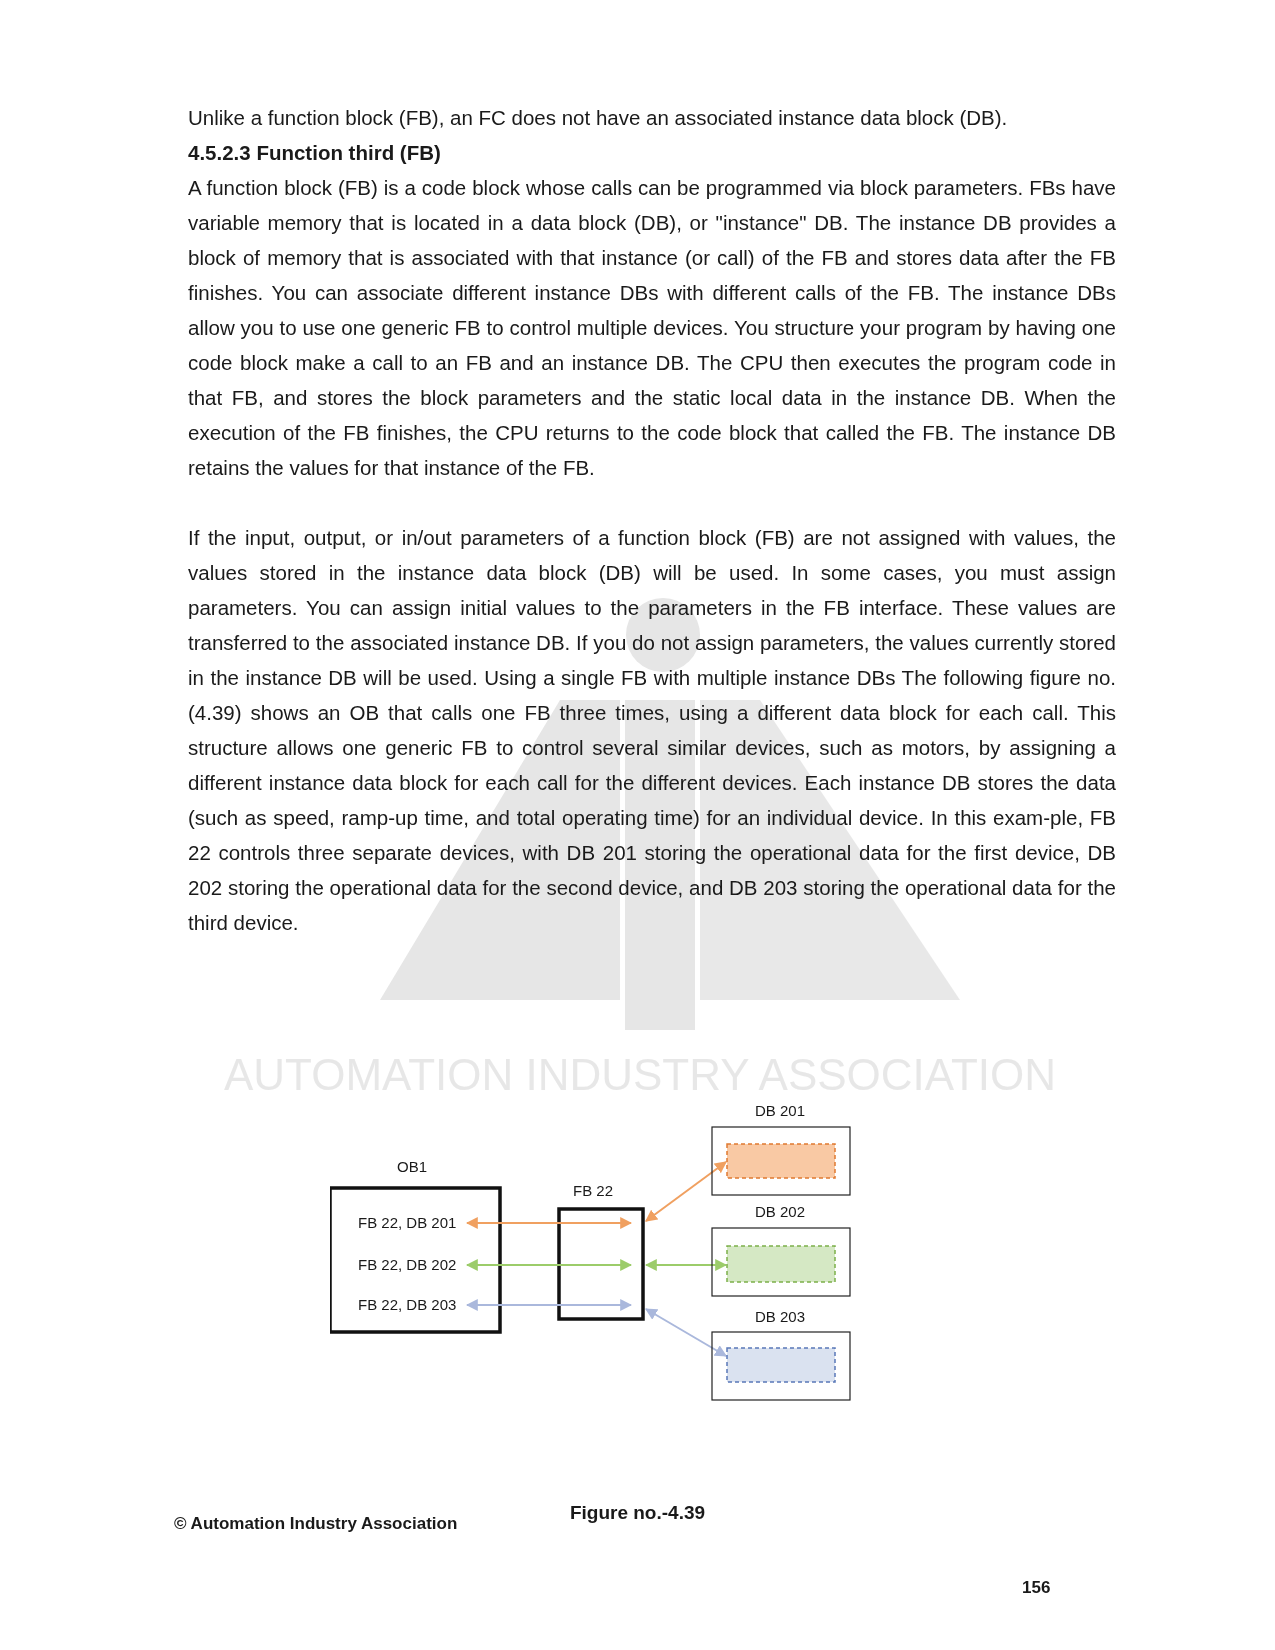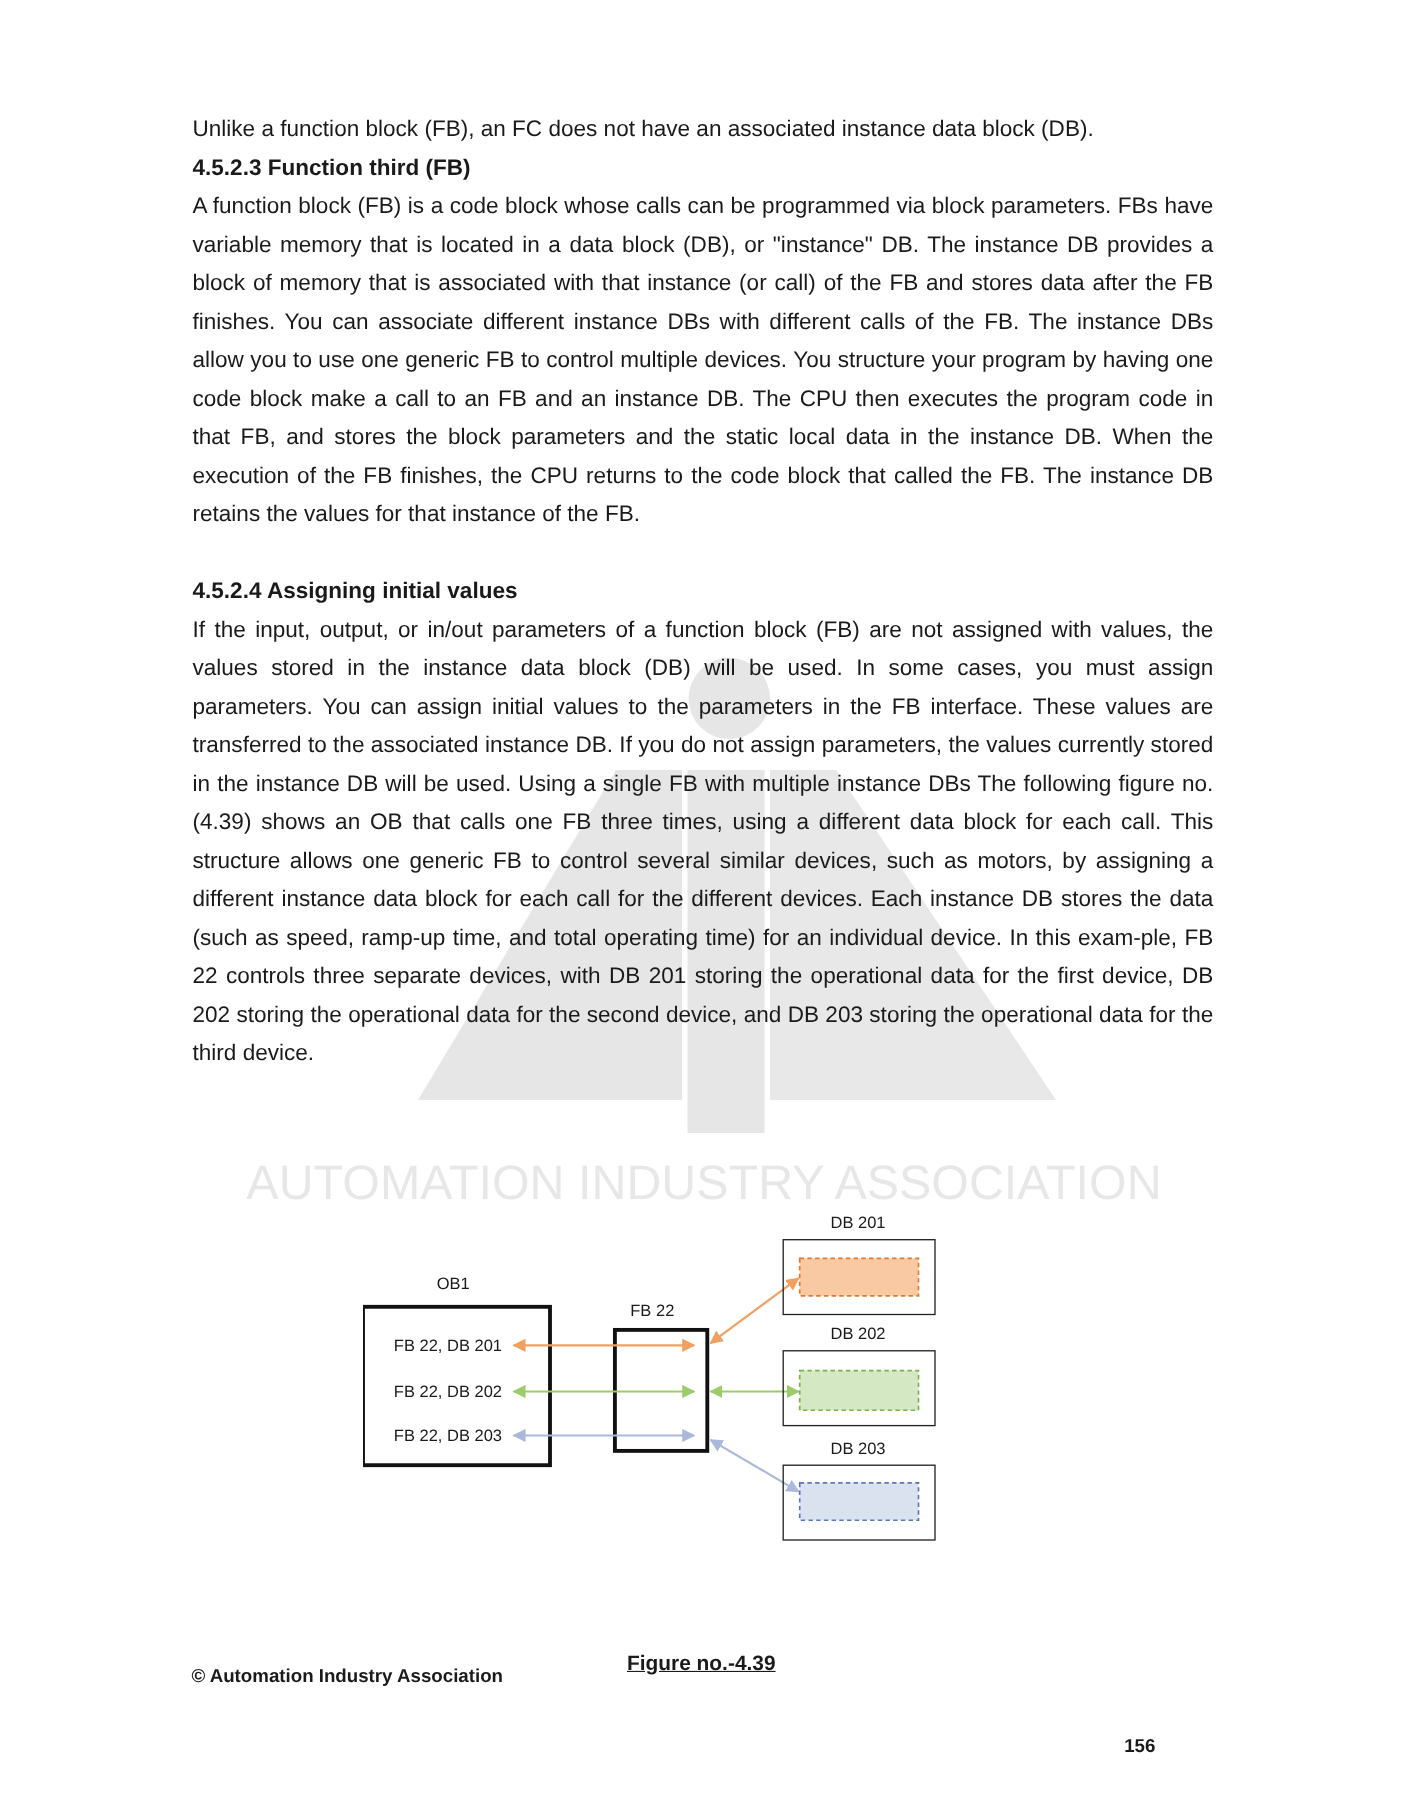--- a/index.html
+++ b/index.html
@@ -1,24 +1,24 @@
 <!DOCTYPE html>
 <html><head>
   <meta charset="utf-8">
   <style>
     html, body { margin: 0; padding: 0; background: #ffffff; }
     body { width: 1275px; height: 1650px; position: relative; overflow: hidden; font-family: "Liberation Sans", sans-serif; color: #1a1a1a; }
     .watermark { position: absolute; left: 0; top: 0; width: 1275px; height: 1650px; pointer-events: none; }
-    .content { position: absolute; left: 175px; top: 100px; width: 928px; font-family: "Liberation Sans", sans-serif; font-size: 20.5px; line-height: 35px; }
+    .content { position: absolute; left: 188px; top: 100px; width: 928px; font-family: "Liberation Sans", sans-serif; font-size: 20.5px; line-height: 35px; }
     .para { margin: 0; text-align: justify; }
     .heading { margin: 0; font-weight: bold; }
     .spacer { height: 35px; }
     .figure { position: absolute; left: 330px; top: 1140px; width: 570px; height: 320px; }
     .figure svg { width: 570px; height: 320px; }
-    .caption { position: absolute; left: 0; width: 1275px; top: 1502px; text-align: center; font-weight: bold; font-size: 19px; text-decoration: underline; }
+    .caption { position: absolute; left: 0; width: 1275px; top: 1502px; text-align: center; font-weight: bold; font-size: 19px; }
     .footer-left { position: absolute; left: 174px; top: 1514px; font-weight: bold; font-size: 17px; }
     .footer-right { position: absolute; left: 1022px; top: 1578px; font-weight: bold; font-size: 17px; }
     .fig-label { font-family: "Liberation Sans", sans-serif; font-size: 15px; fill: #1a1a1a; }
   </style>
 </head>
 <body>
 
 <svg class="watermark" viewBox="0 0 1275 1650">
   <g fill="#e6e6e6">
     <circle cx="663" cy="635" r="37"></circle>
@@ -27,21 +27,20 @@
     <polygon points="700,700 760,700 960,1000 700,1000" opacity="0.9"></polygon>
   </g>
   <text x="640" y="1090" text-anchor="middle" font-family="Liberation Sans, sans-serif" font-size="44" fill="#e2e2e2" opacity="0.8">AUTOMATION INDUSTRY ASSOCIATION</text>
 </svg>
 
 <div class="content">
   <p class="para">Unlike a function block (FB), an FC does not have an associated instance data block (DB).</p>
   <p class="heading">4.5.2.3 Function third (FB)</p>
   <p class="para">A function block (FB) is a code block whose calls can be programmed via block parameters. FBs have variable memory that is located in a data block (DB), or "instance" DB. The instance DB provides a block of memory that is associated with that instance (or call) of the FB and stores data after the FB finishes. You can associate different instance DBs with different calls of the FB. The instance DBs allow you to use one generic FB to control multiple devices. You structure your program by having one code block make a call to an FB and an instance DB. The CPU then executes the program code in that FB, and stores the block parameters and the static local data in the instance DB. When the execution of the FB finishes, the CPU returns to the code block that called the FB. The instance DB retains the values for that instance of the FB.</p>
   <div class="spacer"></div>
-  <p class="heading">4.5.2.4 Assigning initial values</p>
   <p class="para">If the input, output, or in/out parameters of a function block (FB) are not assigned with values, the values stored in the instance data block (DB) will be used. In some cases, you must assign parameters. You can assign initial values to the parameters in the FB interface. These values are transferred to the associated instance DB. If you do not assign parameters, the values currently stored in the instance DB will be used. Using a single FB with multiple instance DBs The following figure no.(4.39) shows an OB that calls one FB three times, using a different data block for each call. This structure allows one generic FB to control several similar devices, such as motors, by assigning a different instance data block for each call for the different devices. Each instance DB stores the data (such as speed, ramp-up time, and total operating time) for an individual device. In this exam-ple, FB 22 controls three separate devices, with DB 201 storing the operational data for the first device, DB 202 storing the operational data for the second device, and DB 203 storing the operational data for the third device.</p>
 </div>
 
 <div class="figure" style="top: 1095px;">
   <svg viewBox="0 -45 570 320">
     <defs>
       <marker id="ah-o" viewBox="0 0 10 10" refX="9" refY="5" markerWidth="6" markerHeight="6" orient="auto-start-reverse">
           <path d="M0,0 L10,5 L0,10 z" fill="#f0a060"></path>
         </marker>
       <marker id="ah-g" viewBox="0 0 10 10" refX="9" refY="5" markerWidth="6" markerHeight="6" orient="auto-start-reverse">

